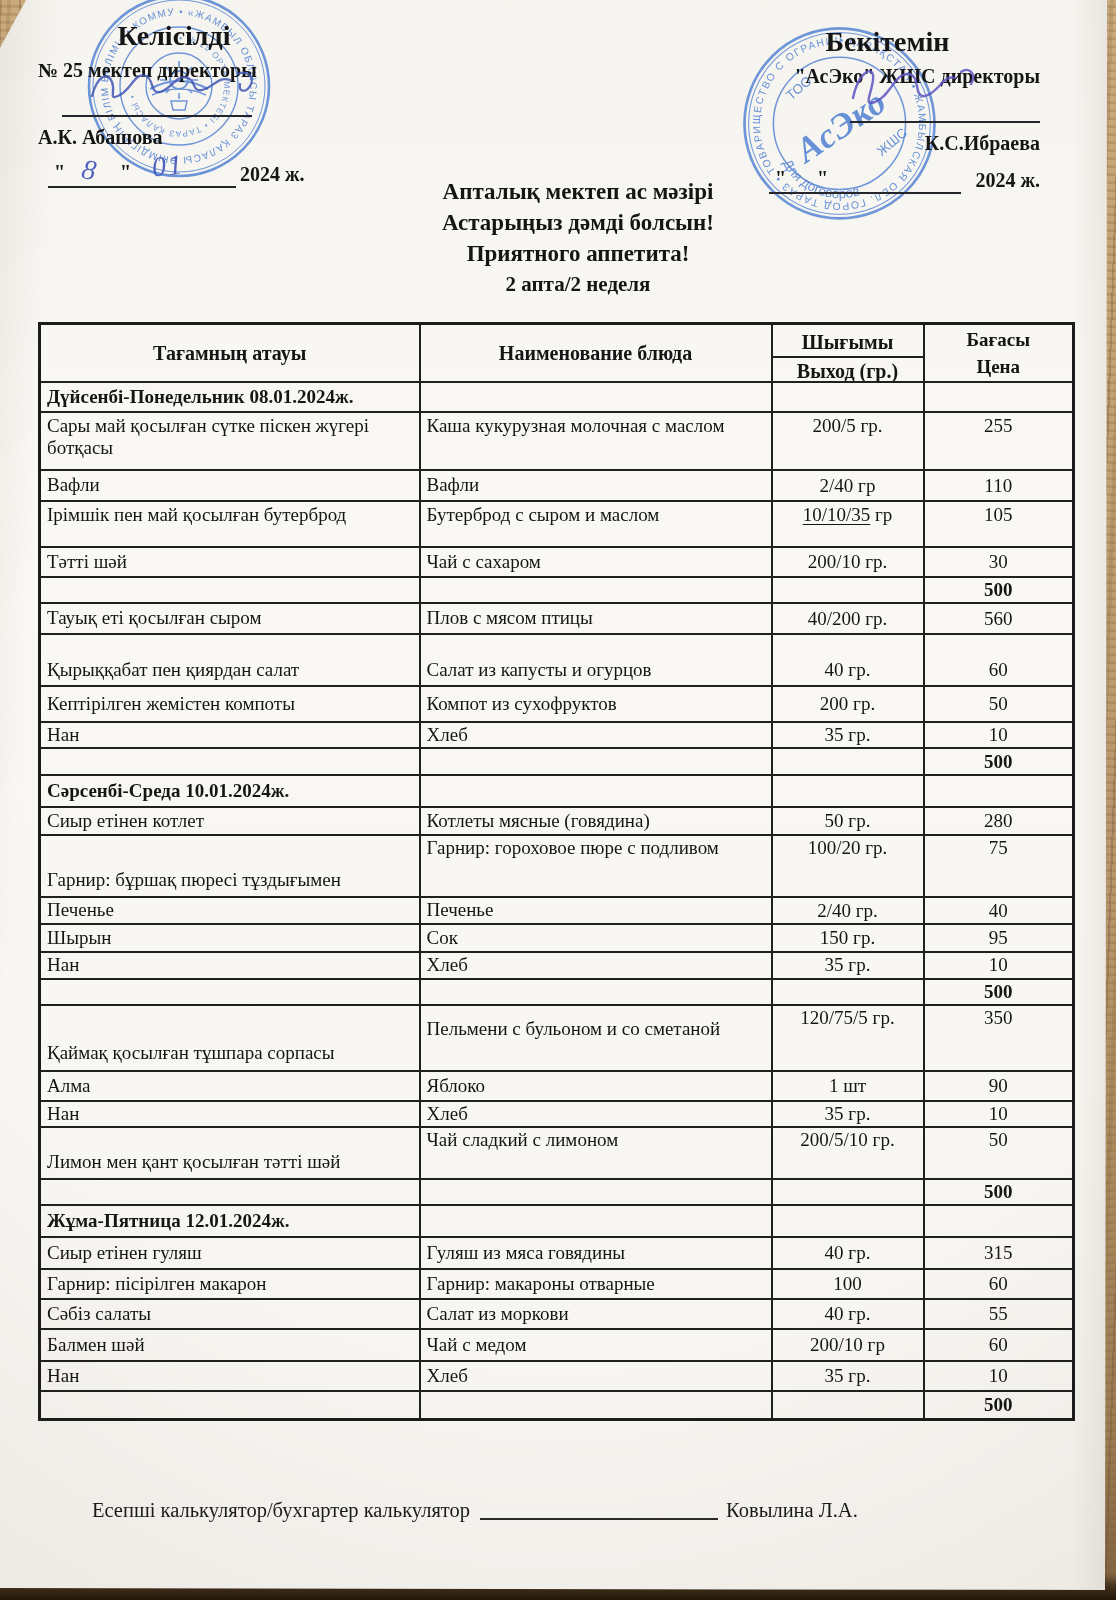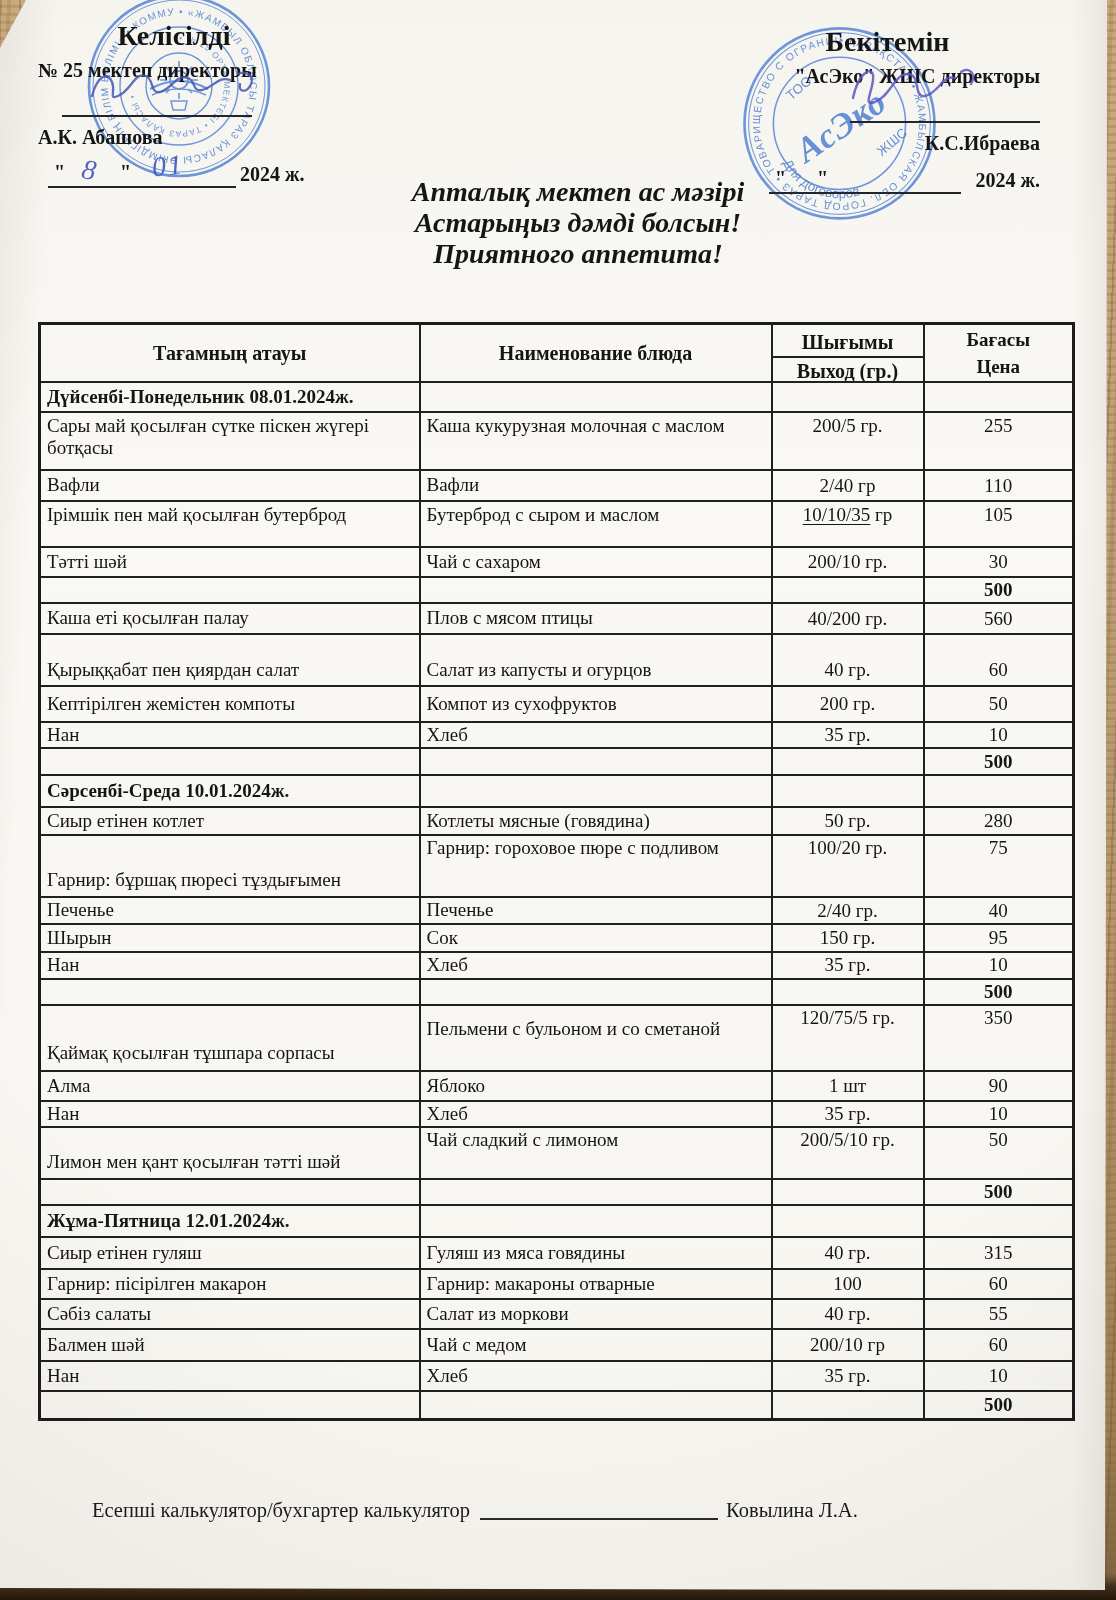--- a/index.html
+++ b/index.html
@@ -52,21 +52,21 @@
   .hand-month{left:114px;top:-12px;transform:rotate(-6deg);letter-spacing:2px;}
   
   .stamp{position:absolute;filter:blur(.3px);}
   .stamp-left{left:72px;top:-6px;}
   .stamp-right{left:729px;top:20px;}
   .sig{position:absolute;}
   .sig-left{left:88px;top:66px;}
   .sig-right{left:845px;top:58px;}
   
   .title-block{position:absolute;left:40px;top:176px;width:1076px;text-align:center;}
-  .title-line{font-size:28px;font-weight:bold;font-style:italic;line-height:31px;}
+  .title-line{font-size:23px;font-weight:bold;line-height:31px;}
   .title-sub{font-size:21px;font-weight:bold;font-style:normal;line-height:31px;}
   
   .menu-table{
     position:absolute;left:38px;top:322px;width:1034px;
     border-collapse:collapse;table-layout:fixed;border:3px solid #1c1c1c;
   }
   .menu-table td,.menu-table th{
     border:2px solid #202020;font-size:19px;color:#151515;
     padding:1px 6px;vertical-align:middle;overflow:hidden;
   }
@@ -176,20 +176,21 @@
   </div>
 
   <svg class="sig sig-right" width="140" height="60" viewBox="0 0 140 60">
     <path d="M8,40 C14,12 30,6 28,22 C26,38 18,48 30,44 C46,38 50,14 64,16 C76,18 68,40 80,38 C94,35 98,16 110,20 M116,14 C124,8 132,16 126,26" fill="none" stroke="#5c53c2" stroke-width="2.4" opacity="0.85" stroke-linecap="round"></path>
   </svg>
 
   <div class="title-block">
     <div class="title-line">Апталық мектеп ас мәзірі</div>
     <div class="title-line">Астарыңыз дәмді болсын!</div>
     <div class="title-line">Приятного аппетита!</div>
+    <div class="title-sub">2 апта/2 неделя</div>
   </div>
 
   <table class="menu-table">
     <colgroup>
       <col style="width:380px">
         <col style="width:352px">
         <col style="width:152px">
         <col style="width:150px">
     </colgroup>
     <thead>
@@ -237,21 +238,21 @@
           <td class="cell-out">200/10 гр.</td>
           <td class="cell-price">30</td>
         </tr>
         <tr class="total-row" style="height: 24px;">
           <td class=""></td>
           <td class=""></td>
           <td class=""></td>
           <td class="total-cell">500</td>
         </tr>
         <tr style="height: 31px;">
-          <td class="cell-kk">Каша еті қосылған палау</td>
+          <td class="cell-kk">Тауық еті қосылған сыром</td>
           <td class="cell-ru">Плов с мясом птицы</td>
           <td class="cell-out">40/200 гр.</td>
           <td class="cell-price">560</td>
         </tr>
         <tr class="va-bottom" style="height: 52px;">
           <td class="cell-kk">Қырыққабат пен қиярдан салат</td>
           <td class="cell-ru">Салат из капусты и огурцов</td>
           <td class="cell-out">40 гр.</td>
           <td class="cell-price">60</td>
         </tr>

